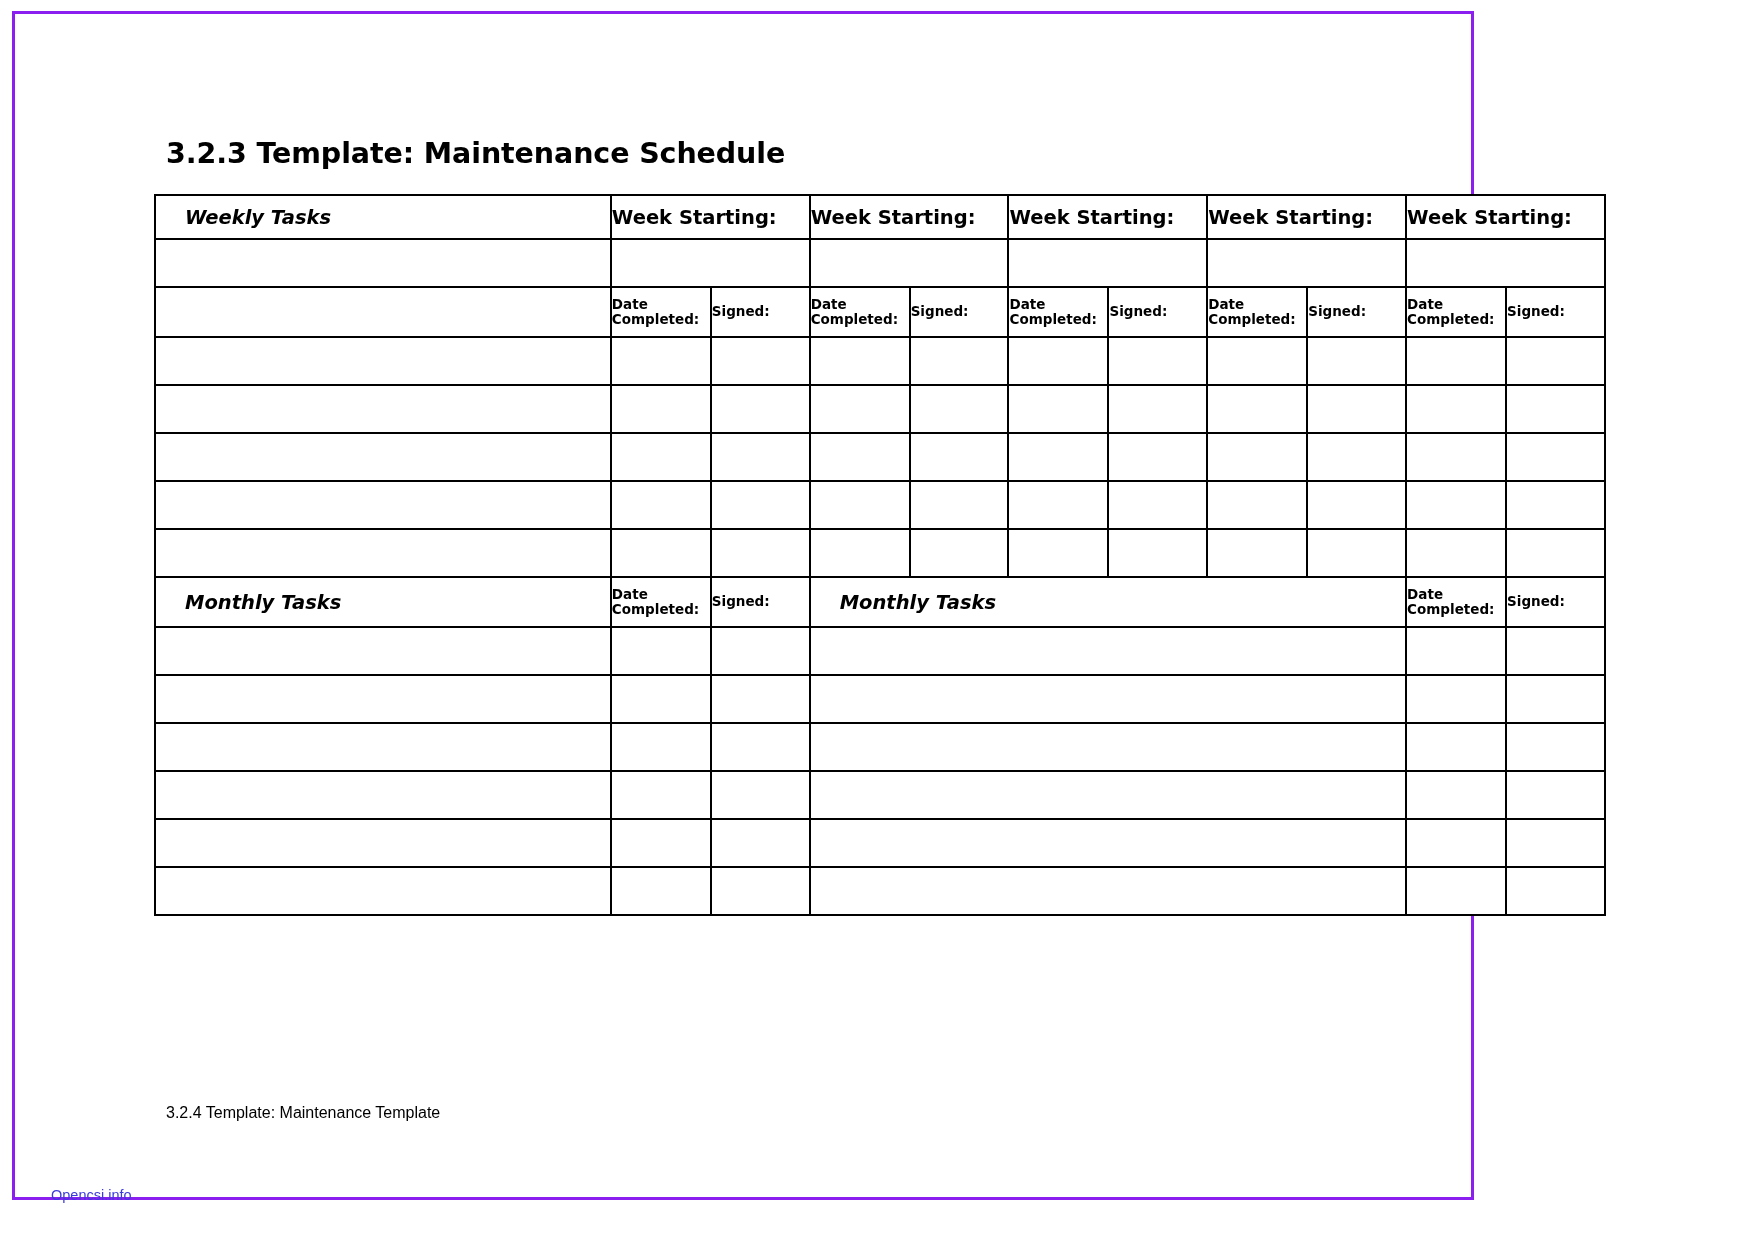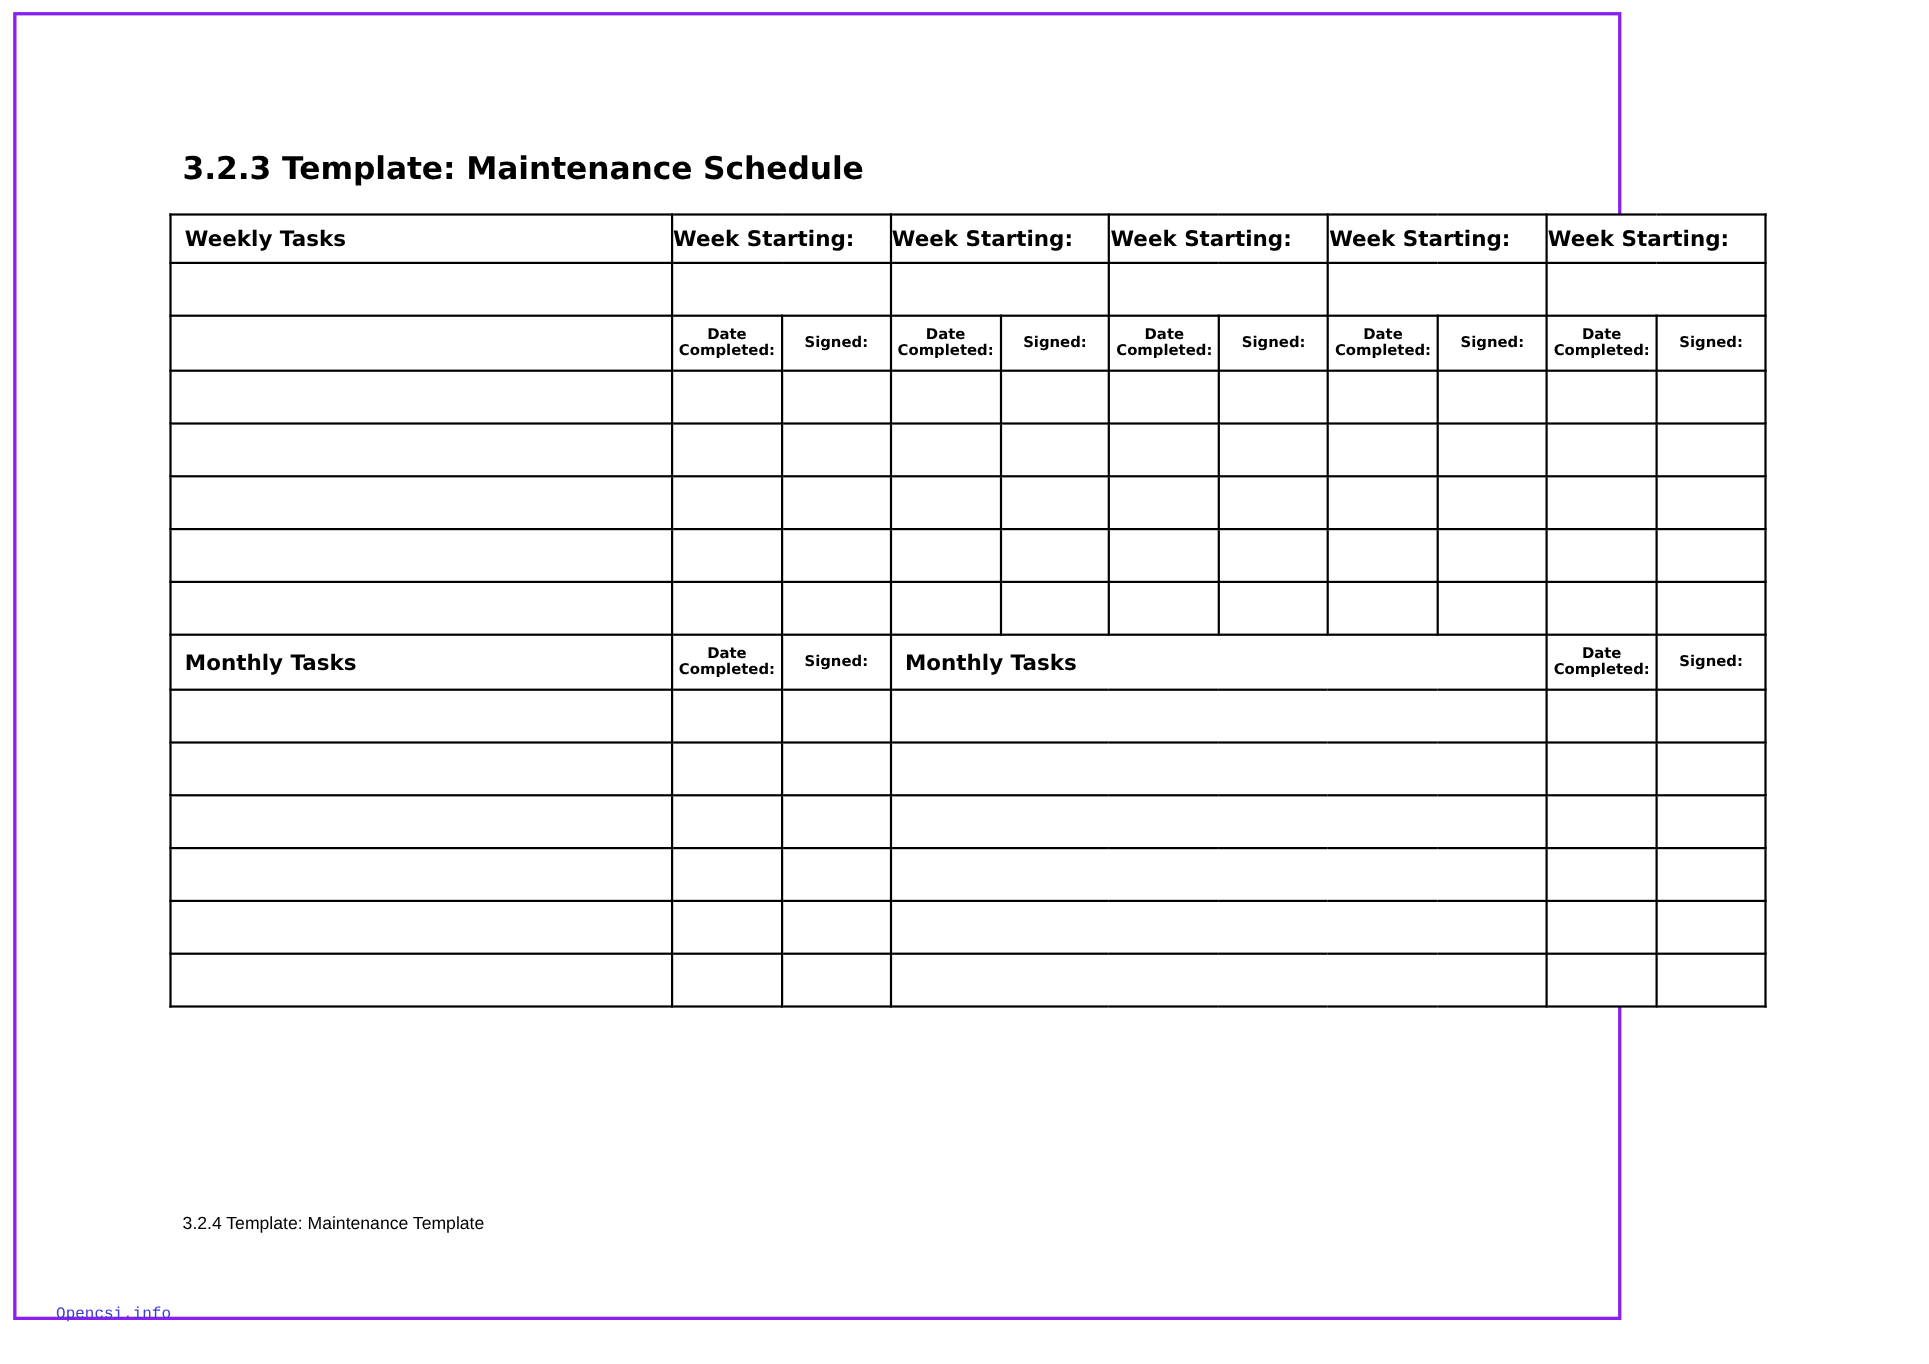--- a/index.html
+++ b/index.html
@@ -76,29 +76,30 @@
   }
 
   .hdr-big {
     font-size: 19.5px;
     font-weight: bold;
     color: #000000;
     white-space: nowrap;
   }
   .hdr-left {
     text-align: left;
-    padding-left: 12px;
+    padding-left: 29px;
+    font-style: italic;
   }
   .hdr-center {
   }
   .hdr-small {
     font-size: 13.5px;
     font-weight: bold;
     color: #000000;
-    text-align: center;
+    text-align: left;
     line-height: 1.12;
   }
 
   .r-head      { height: 44px; }
   .r-blank1    { height: 48px; }
   .r-subhead   { height: 50px; }
   .r-task      { height: 48px; }
   .r-month-hdr { height: 50px; }
   .r-mtask     { height: 48px; }
 
@@ -120,21 +121,21 @@
     height: 76px;
   }
   .logo svg { display: block; }
 
   .watermark {
     position: absolute;
     left: 33px;
     top: 1170px;
     font-size: 14.5px;
     color: #3b3bdd;
-    font-family: Liberation Mono, monospace;
+    font-family: Liberation Sans, sans-serif;
   }
 </style>
 </head>
 <body>
 
 <div class="page-frame">
   <div class="page-inner">
 
     <div class="doc">
 

